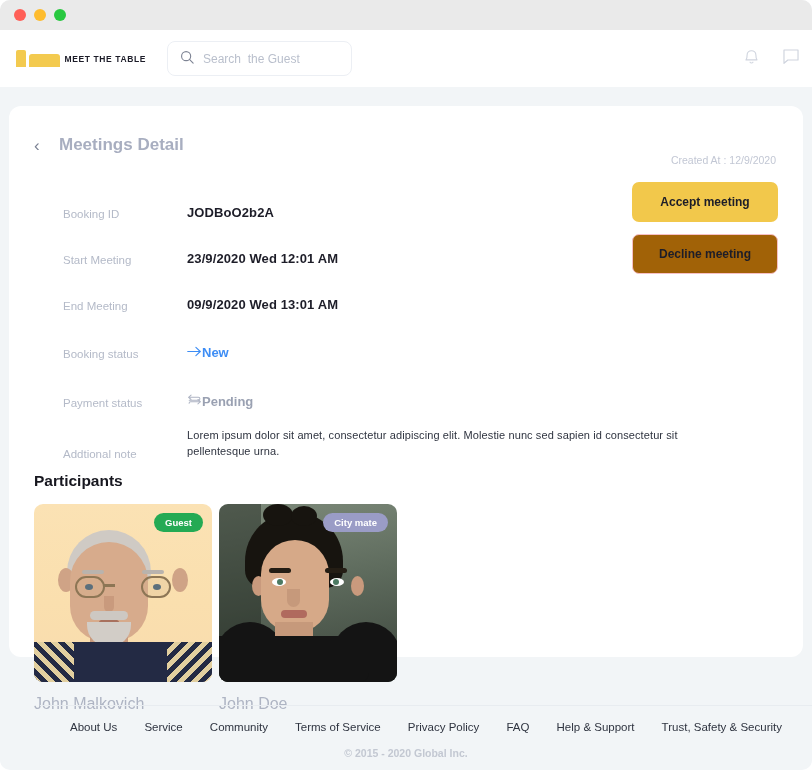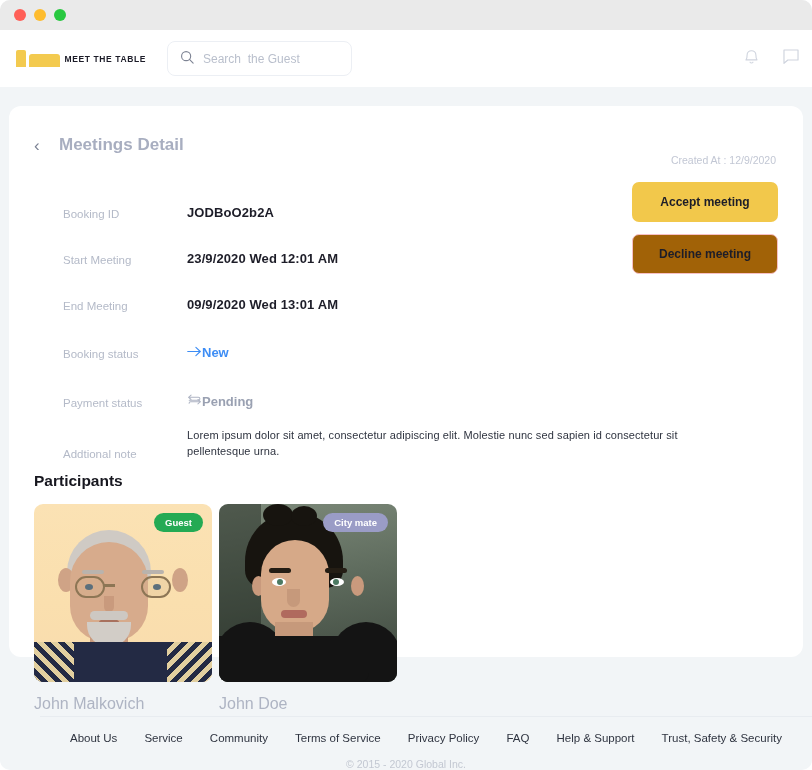--- a/index.html
+++ b/index.html
@@ -318,20 +318,22 @@
   .footer-links a {
     font-size: 11.5px;
     color: #2f3440;
     text-decoration: none;
     white-space: nowrap;
   }
   .copyright {
     text-align: center;
     font-size: 10.5px;
     color: #c3c8d2;
+    padding-bottom: 11px;
+    font-weight: bold;
   }
 </style>
 </head>
 <body>
 
 <div class="window">
 
   <div class="titlebar">
     <span class="dot red"></span>
     <span class="dot yellow"></span>

